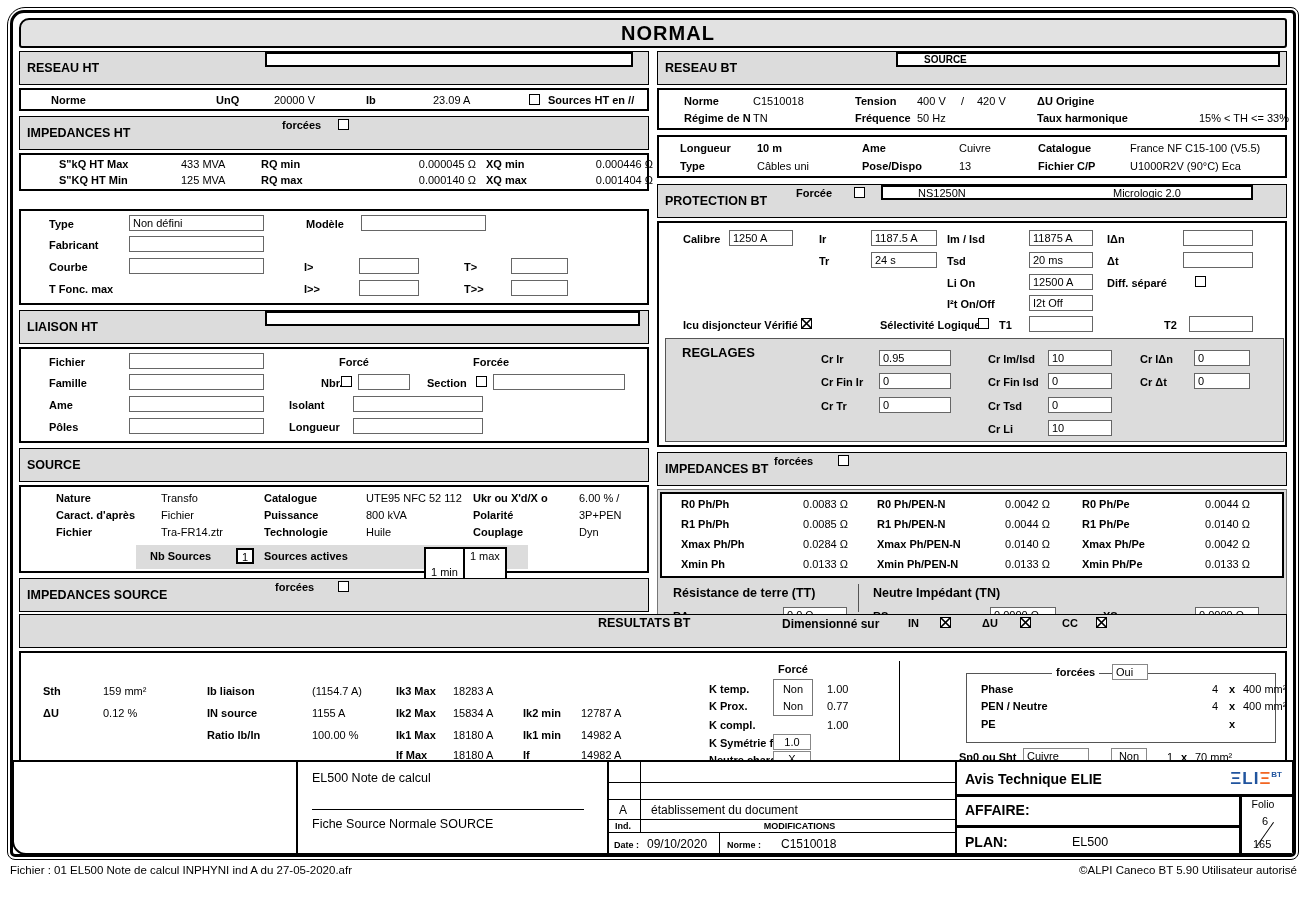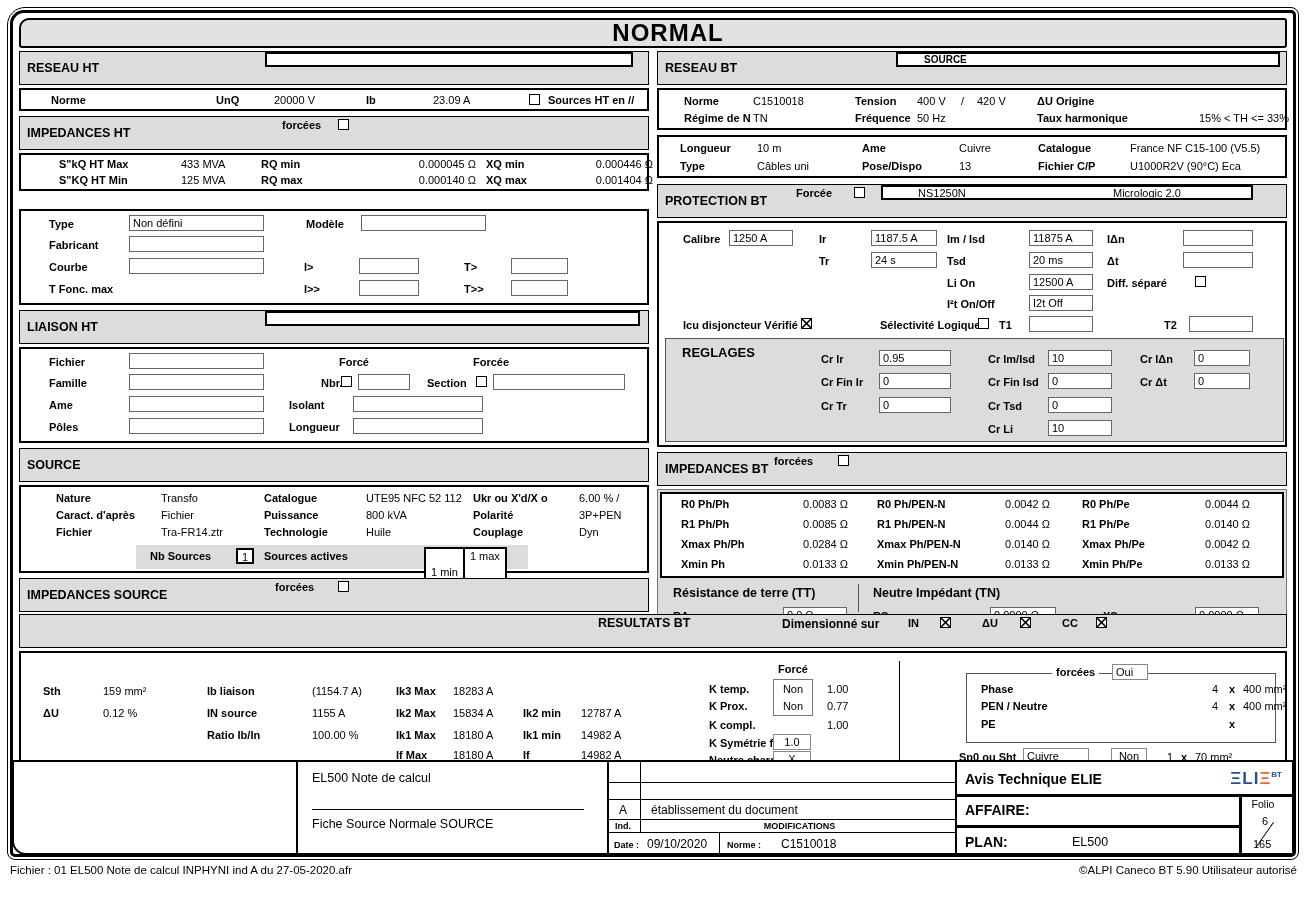--- a/index.html
+++ b/index.html
@@ -12,21 +12,21 @@
   position:absolute; left:7px; top:7px; width:1292px; height:853px;
   border:1px solid #000; border-radius:18px 8px 8px 8px; padding:2px; background:#fff;
 }
 .sheet-inner {
   width:100%; height:100%; border:3px solid #000; border-radius:14px 5px 5px 5px;
   padding:5px 6px 0 6px; position:relative; overflow:hidden;
 }
 .title-bar {
   height:30px; border:2px solid #000; background:#e2e2e2; border-radius:10px 3px 3px 3px;
   display:flex; align-items:center; justify-content:center;
-  font-size:24px; font-weight:bold; letter-spacing:1px;padding-left:30px;
+  font-size:20px; font-weight:bold; letter-spacing:1px;padding-left:30px;
 }
 .cols { display:flex; gap:8px; height:563px; margin-top:3px; }
 .col { flex:1; position:relative; }
 .shdr {
   height:34px; background:#dcdcdc; border:1px solid #000; font-weight:bold; font-size:12.5px;
   display:flex; align-items:center; padding:0 7px; position:relative; margin-bottom:3px;
 }
 .shdr .hslot { position:absolute; top:0; height:15px; background:#fff; border:2px solid #000; }
 .cbox { border:2px solid #000; background:#fff; position:relative; margin-bottom:5px; }
 .a { position:absolute; white-space:nowrap; }
@@ -215,21 +215,21 @@
         <span class="a bl" style="left:25px;top:22px;">Régime de N</span>
         <span class="a vt" style="left:94px;top:22px;">TN</span>
         <span class="a bl" style="left:196px;top:22px;">Fréquence</span>
         <span class="a vt" style="left:258px;top:22px;">50 Hz</span>
         <span class="a bl" style="left:378px;top:22px;">Taux harmonique</span>
         <span class="a vt ra" style="left:455px;top:22px;width:175px;">15% &lt; TH &lt;= 33%</span>
       </div>
 
       <div class="cbox" style="height:43px;">
         <span class="a bl" style="left:21px;top:5px;">Longueur</span>
-        <span class="a vt" style="left:98px;top:5px;">10 m</span>
+        <span class="a vt" style="left:98px;top:5px;font-weight:bold;">10 m</span>
         <span class="a bl" style="left:203px;top:5px;">Ame</span>
         <span class="a vt" style="left:300px;top:5px;">Cuivre</span>
         <span class="a bl" style="left:379px;top:5px;">Catalogue</span>
         <span class="a vt" style="left:471px;top:5px;">France NF C15-100 (V5.5)</span>
         <span class="a bl" style="left:21px;top:23px;">Type</span>
         <span class="a vt" style="left:98px;top:23px;">Câbles uni</span>
         <span class="a bl" style="left:203px;top:23px;">Pose/Dispo</span>
         <span class="a vt" style="left:300px;top:23px;">13</span>
         <span class="a bl" style="left:379px;top:23px;">Fichier C/P</span>
         <span class="a vt" style="left:471px;top:23px;">U1000R2V (90°C) Eca</span>

